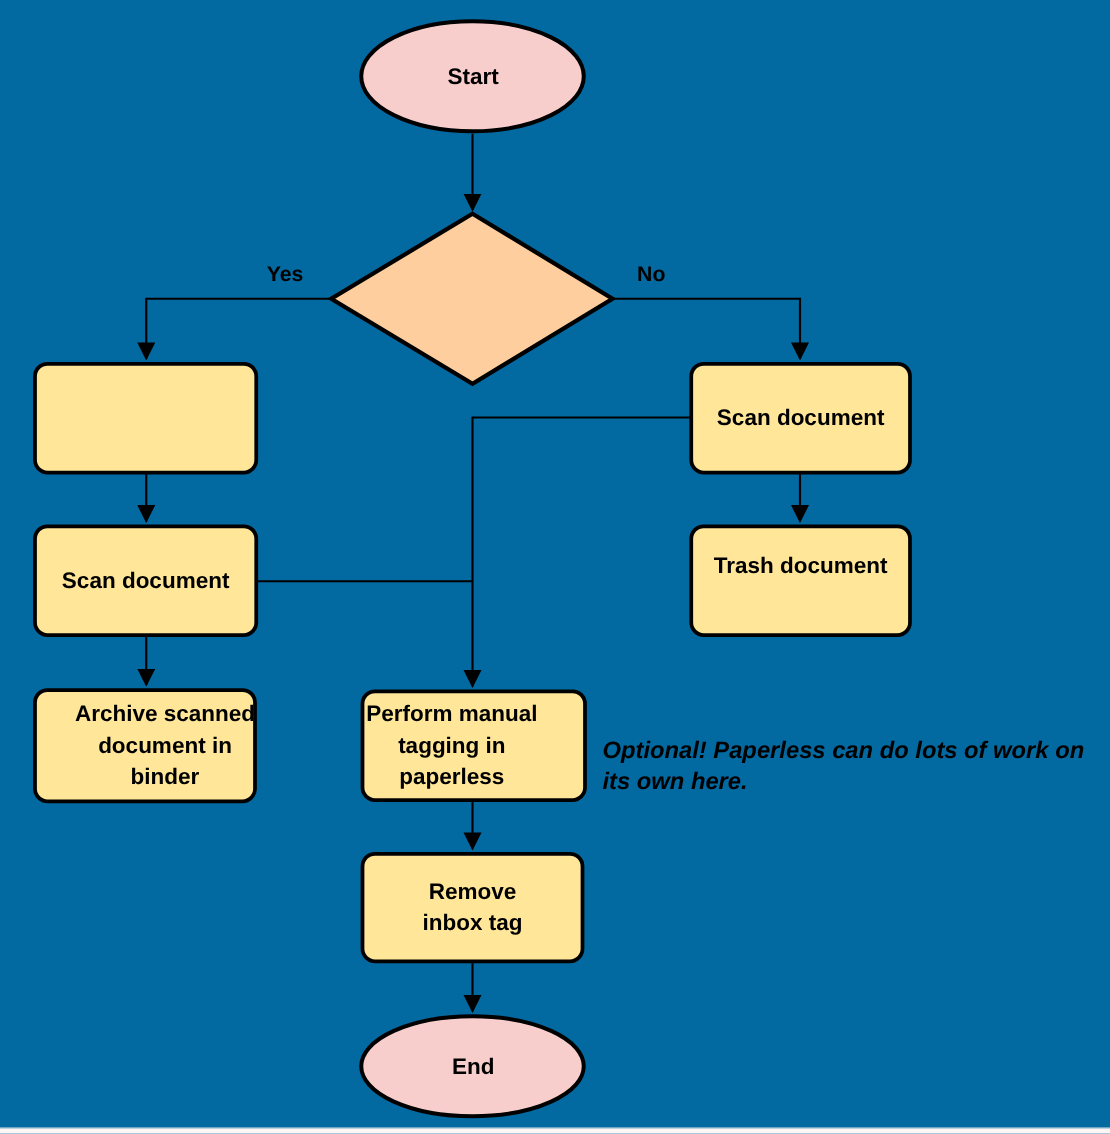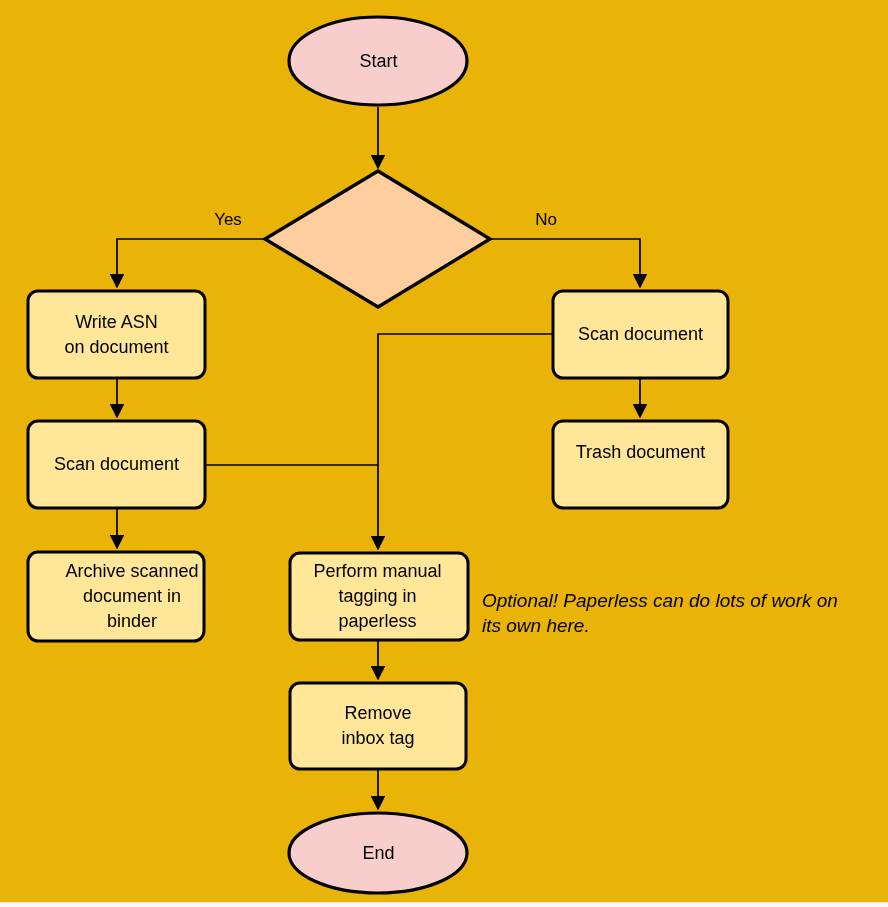--- a/index.html
+++ b/index.html
@@ -1,22 +1,23 @@
 <!DOCTYPE html>
 <html><head>
 <meta charset="utf-8">
 <style>
   html,body { margin:0; padding:0; background:#ffffff; }
   #canvas {
     position: relative;
     width: 888px;
     height: 907px;
-    background: #eab308;
+    background: #0369a1;
     font-family: "Liberation Sans", sans-serif;
     overflow: hidden;
+    font-weight: bold;
   }
   #diagram-svg { position:absolute; left:0; top:0; }
 
   .shape { stroke:#000000; }
   .process-shape { stroke-width:3; }
   .terminal-shape { stroke-width:3.2; }
   .decision-shape { stroke-width:3.4; stroke-linejoin:miter; }
   .edge { stroke:#000000; stroke-width:1.7; fill:none; }
 
   .label {
@@ -94,36 +95,34 @@
     <rect class="shape process-shape" x="28" y="421" width="177" height="87" rx="10" fill="#ffe699"></rect>
     <rect class="shape process-shape" x="28" y="552" width="176" height="89" rx="10" fill="#ffe699"></rect>
     <rect class="shape process-shape" x="553" y="291" width="175" height="87" rx="10" fill="#ffe699"></rect>
     <rect class="shape process-shape" x="553" y="421" width="175" height="87" rx="10" fill="#ffe699"></rect>
     <rect class="shape process-shape" x="290" y="553" width="178" height="87" rx="10" fill="#ffe699"></rect>
     <rect class="shape process-shape" x="290" y="683" width="176" height="86" rx="10" fill="#ffe699"></rect>
     <ellipse class="shape terminal-shape" cx="378" cy="853" rx="89" ry="40" fill="#f8cecc"></ellipse>
   </svg>
 
   <div class="label" style="left:289px; top:17px; width:179px; height:88px;">Start</div>
-  <div class="label" style="left:28px; top:291px; width:177px; height:87px;">Write ASN
-on document</div>
   <div class="label" style="left:28px; top:421px; width:177px; height:87px;">Scan document</div>
   <div class="label" style="left:28px; top:552px; width:176px; height:89px;padding-left:16px;">Archive scanned
 document in
 binder</div>
   <div class="label" style="left:553px; top:291px; width:175px; height:87px;">Scan document</div>
   <div class="label" style="left:553px; top:421px; width:175px; height:62px;border-radius:27px;">Trash document</div>
-  <div class="label" style="left:290px; top:553px; width:143px; height:87px;margin-left:16px;">Perform manual
+  <div class="label" style="left:290px; top:553px; width:143px; height:87px;">Perform manual
 tagging in
 paperless</div>
   <div class="label" style="left:290px; top:683px; width:176px; height:86px;">Remove
 inbox tag</div>
   <div class="label" style="left:289px; top:813px; width:179px; height:80px;">End</div>
 
   <div class="edge-label" style="left:198px; top:208px; width:60px; height:24px;">Yes</div>
-  <div class="edge-label" style="left:516px; top:208px; width:60px; height:24px;">No</div>
+  <div class="edge-label" style="left:491px; top:208px; width:60px; height:24px;">No</div>
 
   <div class="annotation">Optional! Paperless can do lots of work on
 its own here.</div>
 
   <div class="bottom-hairline"></div>
   <div class="bottom-strip"></div>
 </div>
 
 </body></html>

